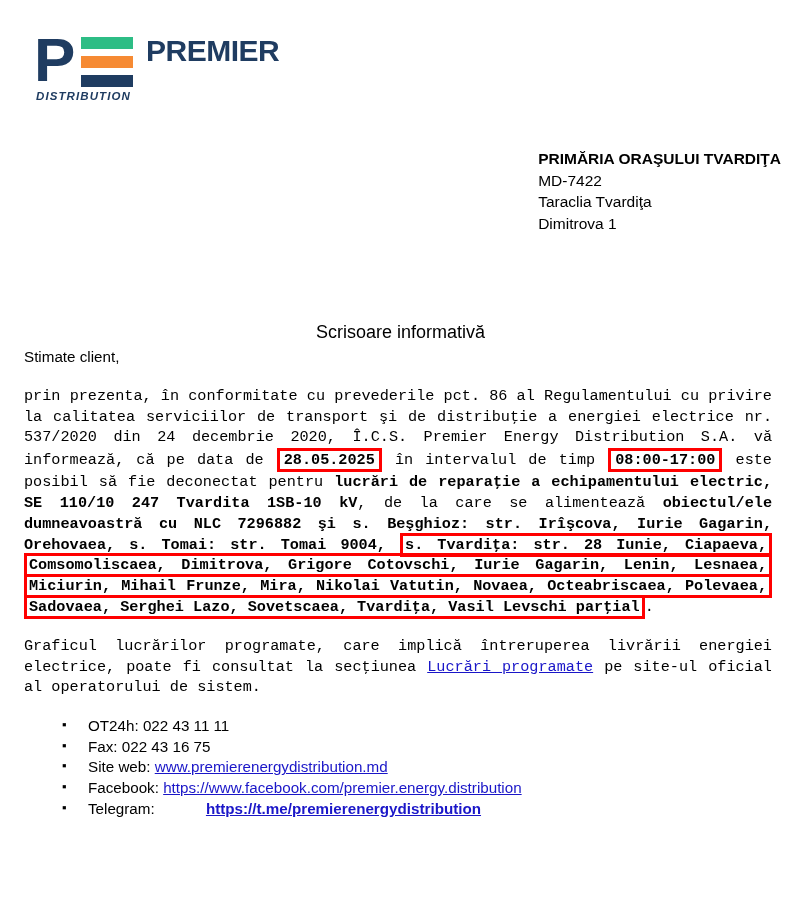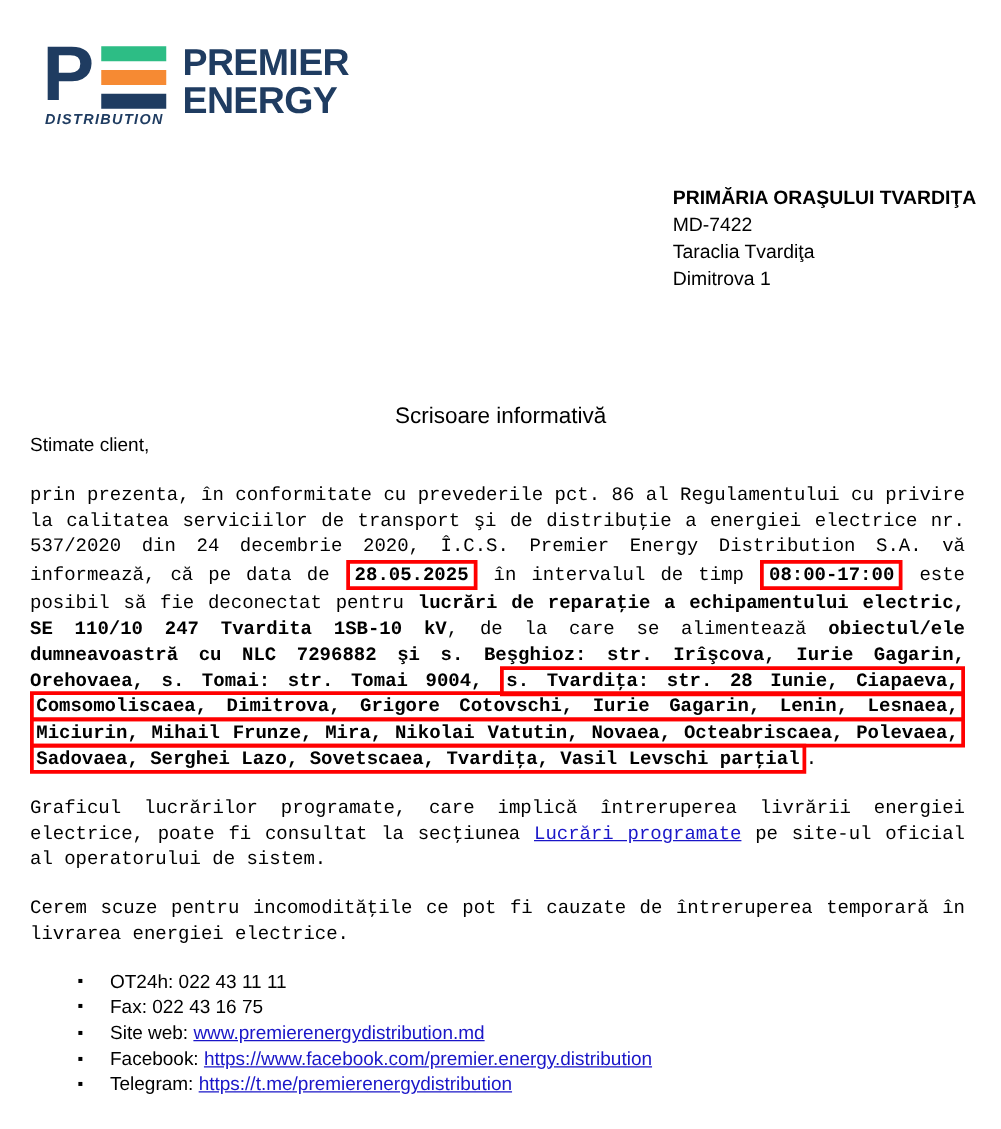--- a/index.html
+++ b/index.html
@@ -139,21 +139,21 @@
     padding: 0 2px;
     -webkit-box-decoration-break: clone;
     box-decoration-break: clone;
     line-height: 20.2px;
   }
 
   a.link {
     color: #1a16c8;
     text-decoration: underline;
   }
-  a.link.tg { font-weight: normal; }
+  a.link.tg { font-weight: bold; margin-left: 47px; }
 
   ul.contact-list {
     list-style: none;
     margin: 2px 0 0 0;
     padding: 0 0 0 38px;
   }
   ul.contact-list li {
     position: relative;
     margin: 0;
     padding: 0 0 0 26px;
@@ -178,21 +178,20 @@
       <div class="logo-p">P</div>
       <div class="logo-bars">
         <div class="bar green"></div>
         <div class="bar orange"></div>
         <div class="bar navy"></div>
       </div>
       <div class="logo-distribution">DISTRIBUTION</div>
     </div>
     <div class="logo-wordmark">
       <div>PREMIER</div>
-      <div>ENERGY</div>
     </div>
   </div>
 
   <div class="addressee">
     <div class="name">PRIMĂRIA ORAŞULUI TVARDIŢA</div>
     <div>MD-7422</div>
     <div>Taraclia Tvardiţa</div>
     <div>Dimitrova 1</div>
   </div>
 
@@ -200,21 +199,20 @@
   <div class="doc-title">Scrisoare informativă</div>
 
   <div class="body-area">
 
     <div class="salutation">Stimate client,</div>
 
     <p class="para"><span>prin prezenta, în conformitate cu prevederile pct. 86 al Regulamentului cu privire la calitatea serviciilor de transport şi de distribuţie a energiei electrice nr. 537/2020 din 24 decembrie 2020, Î.C.S. Premier Energy Distribution S.A. vă informează, că pe data de</span> <span class="redbox">28.05.2025</span> <span>în intervalul de timp</span> <span class="redbox">08:00-17:00</span> <span>este posibil să fie deconectat pentru</span> <span class="b">lucrări de reparaţie a echipamentului electric, SE 110/10 247 Tvardita 1SB-10 kV</span><span>, de la care se alimentează</span> <span class="b">obiectul/ele dumneavoastră cu NLC 7296882 şi s. Beşghioz: str. Irîşcova, Iurie Gagarin, Orehovaea, s. Tomai: str. Tomai 9004,</span> <span class="redbox-wrap">s. Tvardiţa: str. 28 Iunie, Ciapaeva, Comsomoliscaea, Dimitrova, Grigore Cotovschi, Iurie Gagarin, Lenin, Lesnaea, Miciurin, Mihail Frunze, Mira, Nikolai Vatutin, Novaea, Octeabriscaea, Polevaea, Sadovaea, Serghei Lazo, Sovetscaea, Tvardiţa, Vasil Levschi parţial</span><span>.</span></p>
 
     <p class="para"><span>Graficul lucrărilor programate, care implică întreruperea livrării energiei electrice, poate fi consultat la secţiunea</span> <a class="link" href="#">Lucrări programate</a> <span>pe site-ul oficial al operatorului de sistem.</span></p>
 
-    <p class="para">Cerem scuze pentru incomodităţile ce pot fi cauzate de întreruperea temporară în livrarea energiei electrice.</p>
 
 
     <ul class="contact-list">
       <li><span>OT24h:</span> <span>022 43 11 11</span></li>
       <li><span>Fax:</span> <span>022 43 16 75</span></li>
       <li><span>Site web:</span> <a class="link" href="#">www.premierenergydistribution.md</a></li>
       <li><span>Facebook:</span> <a class="link" href="#">https://www.facebook.com/premier.energy.distribution</a></li>
       <li><span>Telegram:</span> <a class="link tg" href="#">https://t.me/premierenergydistribution</a></li>
     </ul>
 

